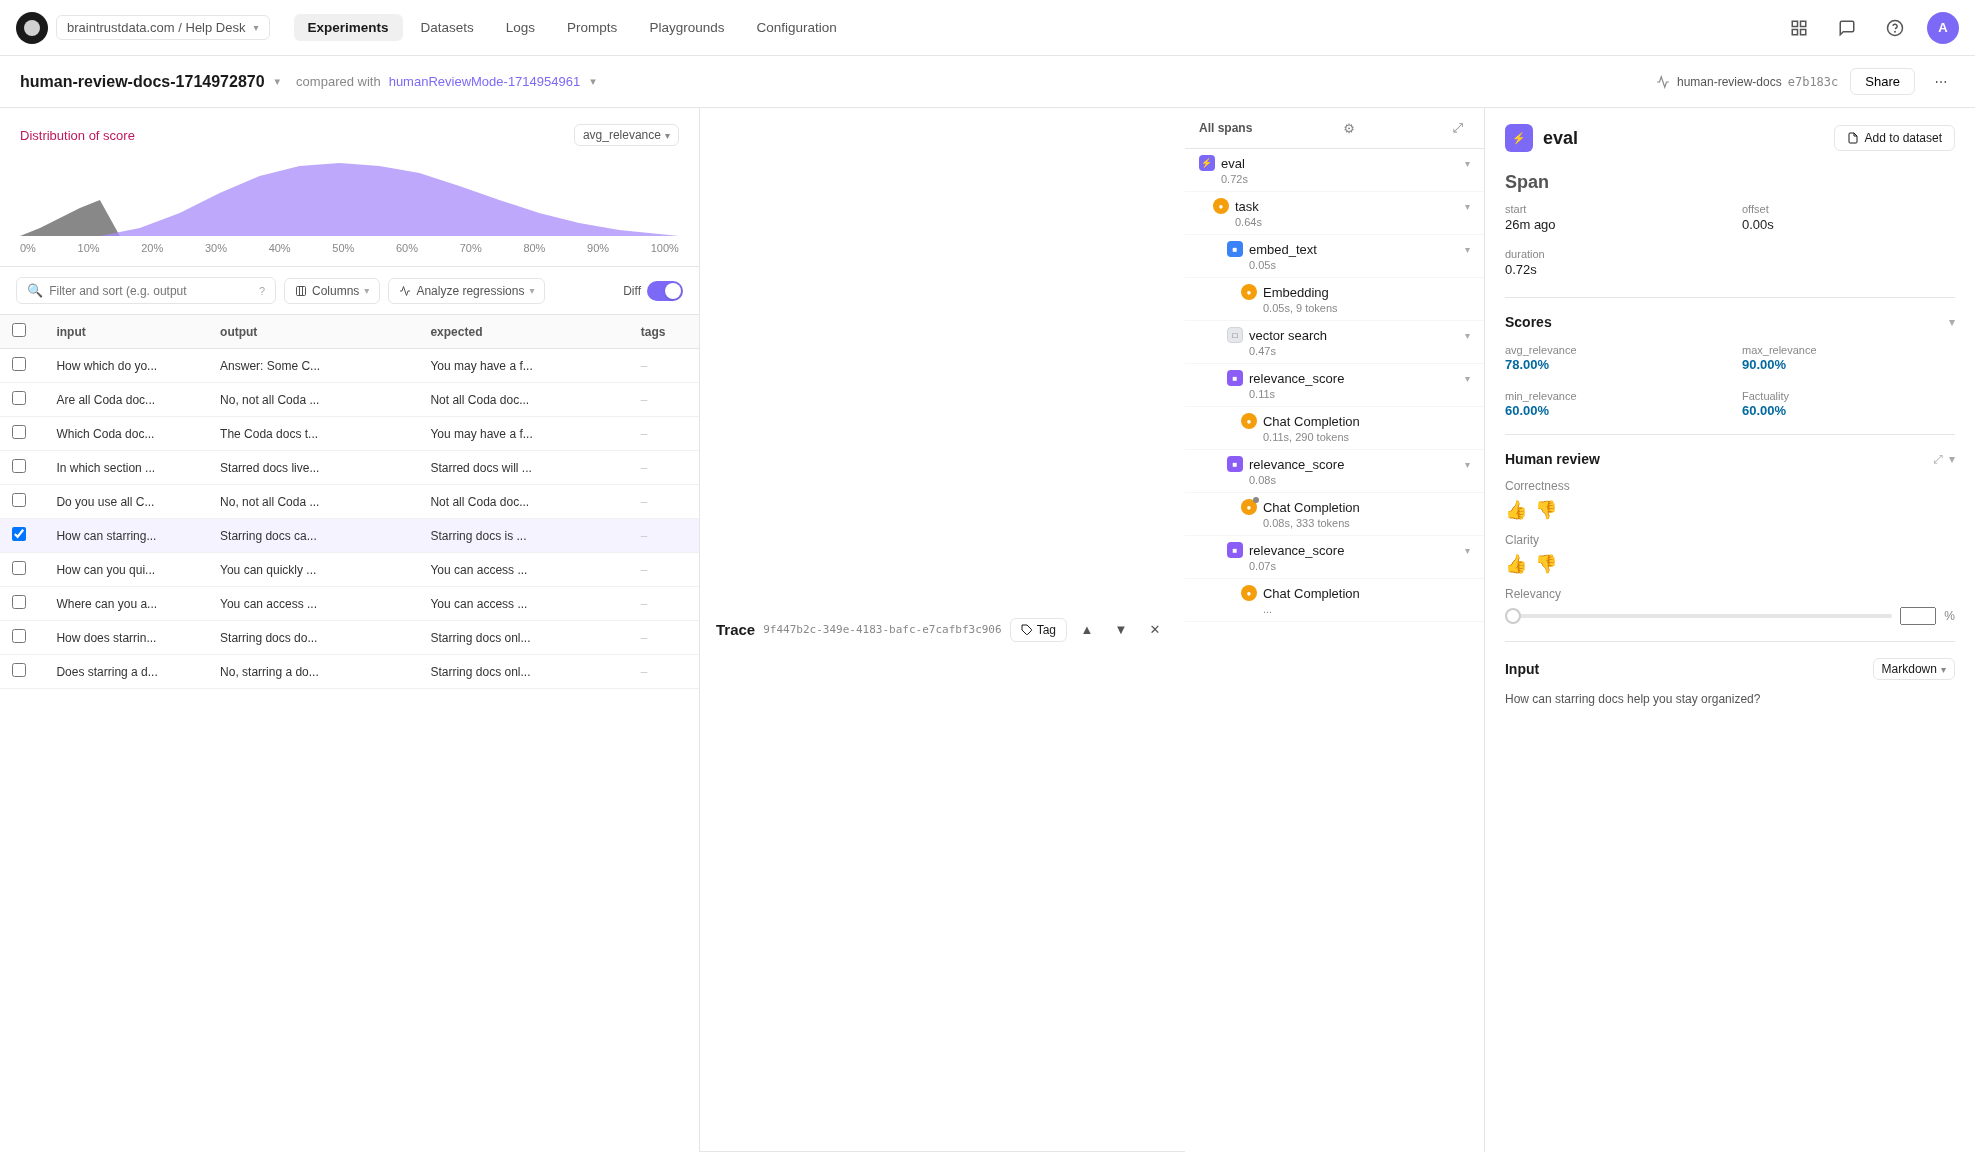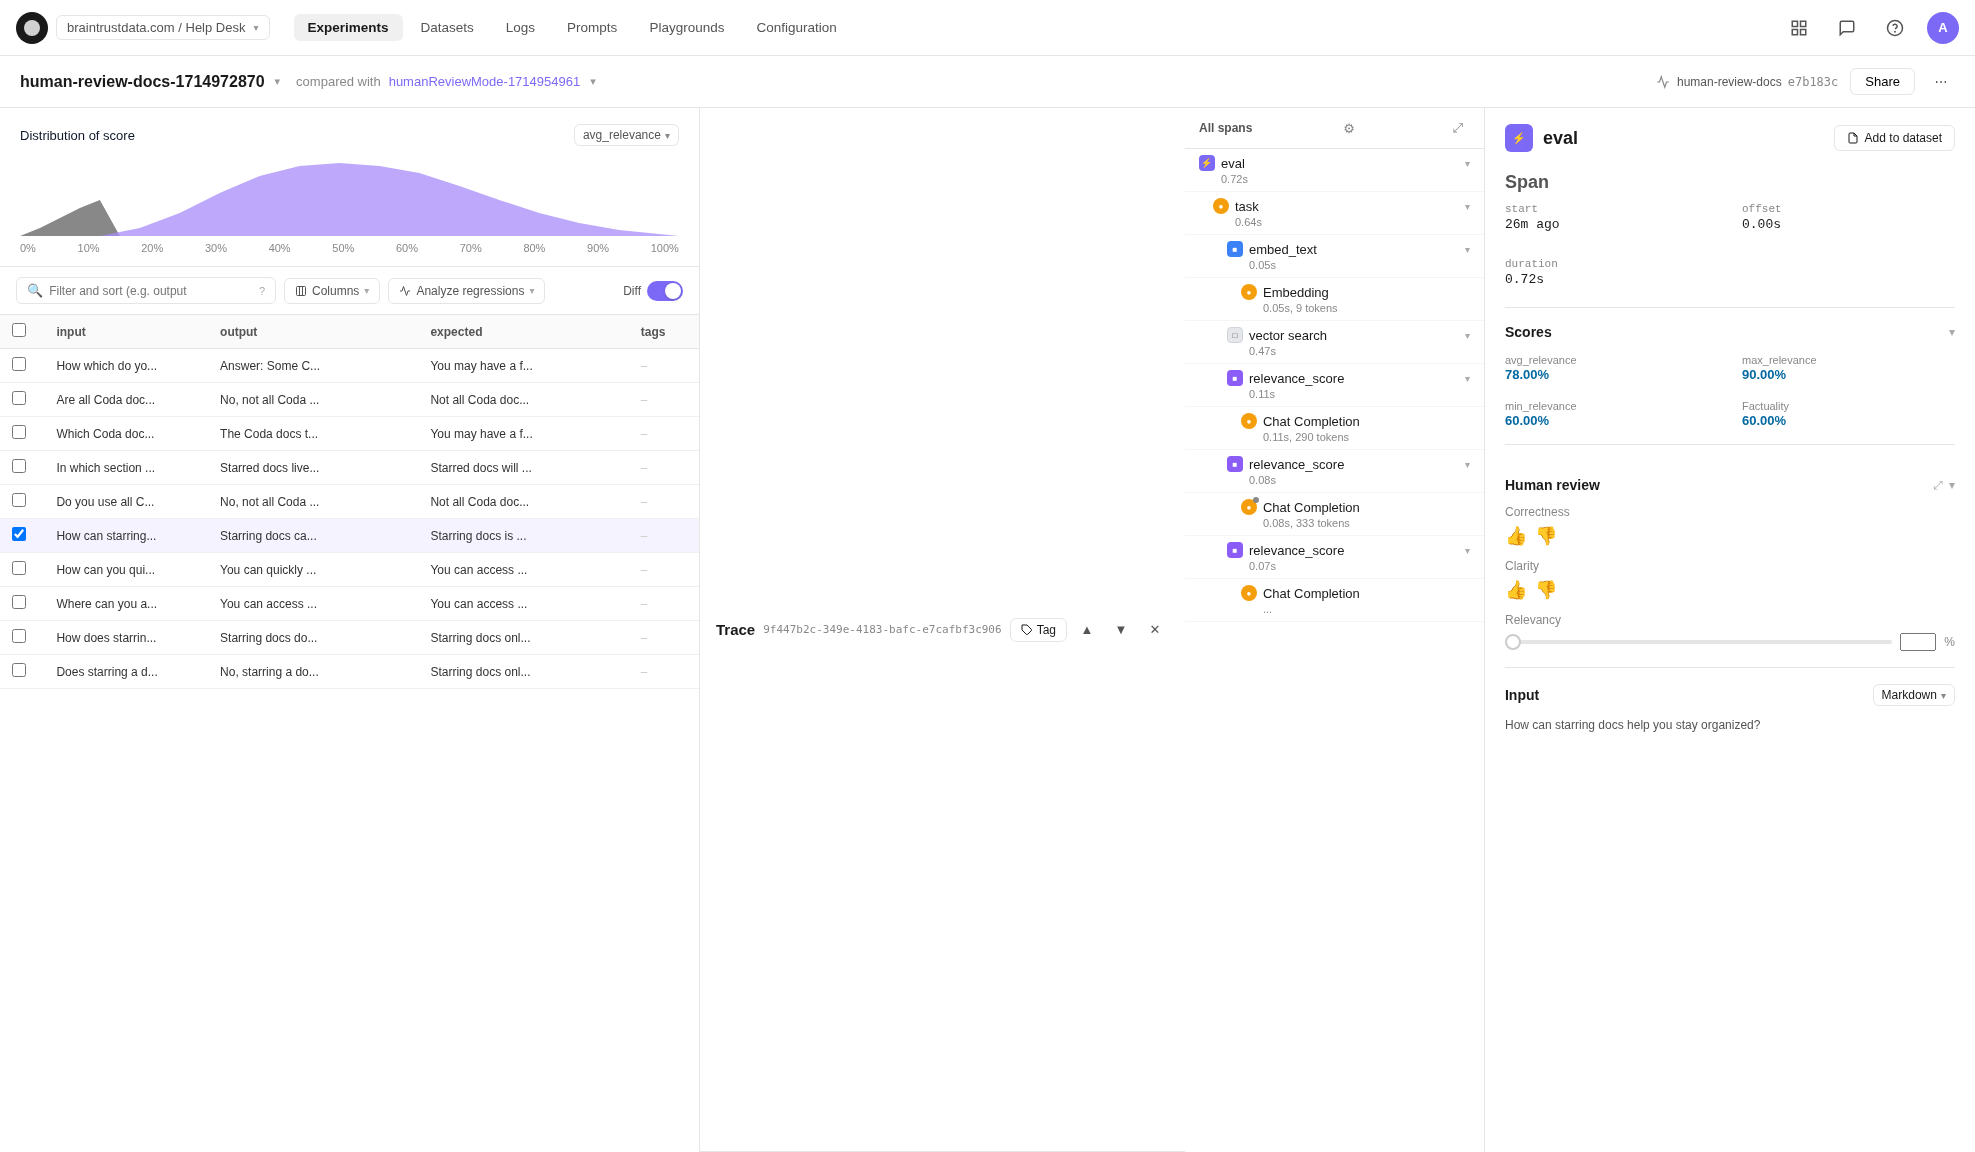--- a/index.html
+++ b/index.html
@@ -45,21 +45,21 @@
 
     
     .main-layout { display: flex; height: calc(1152px - 108px); }
 
     
     .left-panel { width: 700px; flex-shrink: 0; background: #fff; border-right: 1px solid #e5e5e5; display: flex; flex-direction: column; overflow: hidden; }
 
     
     .dist-section { padding: 16px 20px 12px; border-bottom: 1px solid #e5e5e5; }
     .dist-header { display: flex; align-items: center; justify-content: space-between; margin-bottom: 12px; }
-    .dist-title { font-size: 13px; font-weight: 500; color: #0f172a; }
+    .dist-title { font-size: 13px; font-weight: 500; color: #be185d; }
     .dist-select { display: flex; align-items: center; gap: 4px; border: 1px solid #e5e5e5; border-radius: 6px; padding: 3px 8px; font-size: 12px; cursor: pointer; color: #555; }
     .dist-chart { position: relative; height: 80px; }
     .dist-labels { display: flex; justify-content: space-between; margin-top: 4px; font-size: 11px; color: #888; }
 
     
     .toolbar { display: flex; align-items: center; gap: 8px; padding: 10px 16px; border-bottom: 1px solid #e5e5e5; }
     .search-box { display: flex; align-items: center; gap: 6px; border: 1px solid #e5e5e5; border-radius: 6px; padding: 5px 10px; flex: 1; max-width: 260px; }
     .search-icon { color: #aaa; font-size: 13px; }
     .search-input { border: none; outline: none; font-size: 12px; color: #888; width: 100%; background: transparent; }
     .toolbar-btn { display: flex; align-items: center; gap: 5px; border: 1px solid #e5e5e5; border-radius: 6px; padding: 5px 10px; font-size: 12px; cursor: pointer; background: #fff; color: #555; }
@@ -113,32 +113,32 @@
     .span-indent-2 { padding-left: 42px; }
     .span-indent-3 { padding-left: 56px; }
 
     
     .span-detail { flex: 1; overflow-y: auto; padding: 16px 20px; }
     .detail-span-header { display: flex; align-items: center; gap: 10px; margin-bottom: 20px; }
     .detail-span-icon { width: 28px; height: 28px; border-radius: 6px; background: #7c6af7; display: flex; align-items: center; justify-content: center; color: #fff; font-size: 11px; font-weight: 700; }
     .detail-span-name { font-size: 18px; font-weight: 700; color: #1a1a1a; }
     .add-dataset-btn { margin-left: auto; display: flex; align-items: center; gap: 6px; border: 1px solid #e5e5e5; border-radius: 6px; padding: 5px 12px; font-size: 12px; cursor: pointer; background: #fff; }
 
-    .detail-grid { display: grid; grid-template-columns: 1fr 1fr; gap: 18px 24px; margin-bottom: 20px; font-family: Liberation Mono, monospace; }
+    .detail-grid { display: grid; grid-template-columns: 1fr 1fr; gap: 8px 24px; margin-bottom: 20px; }
     .detail-field label { font-size: 11px; color: #888; margin-bottom: 2px; display: block; }
     .detail-field value { font-size: 13px; color: #1a1a1a; font-weight: 500; }
 
     .scores-section { border-top: 1px solid #e5e5e5; padding-top: 16px; margin-bottom: 16px; }
     .scores-header { display: flex; align-items: center; justify-content: space-between; margin-bottom: 12px; }
     .scores-title { font-size: 14px; font-weight: 600; }
     .scores-grid { display: grid; grid-template-columns: 1fr 1fr; gap: 8px 24px; }
     .score-item label { font-size: 11px; color: #888; }
     .score-value { font-size: 13px; font-weight: 700; color: #0369a1; }
 
-    .human-review-section { border-top: 1px solid #e5e5e5; padding-top: 32px; margin-bottom: 16px; }
+    .human-review-section { border-top: 1px solid #e5e5e5; padding-top: 16px; margin-bottom: 16px; }
     .human-review-header { display: flex; align-items: center; justify-content: space-between; margin-bottom: 12px; }
     .human-review-title { font-size: 14px; font-weight: 600; }
     .review-row { margin-bottom: 12px; }
     .review-label { font-size: 12px; color: #888; margin-bottom: 6px; }
     .review-thumbs { display: flex; gap: 8px; }
     .thumb-btn { font-size: 18px; cursor: pointer; }
     .relevancy-row { margin-bottom: 12px; }
     .relevancy-label { font-size: 12px; color: #888; margin-bottom: 6px; }
     .relevancy-slider { display: flex; align-items: center; gap: 8px; }
     .slider { flex: 1; height: 4px; background: #e5e5e5; border-radius: 2px; position: relative; }

